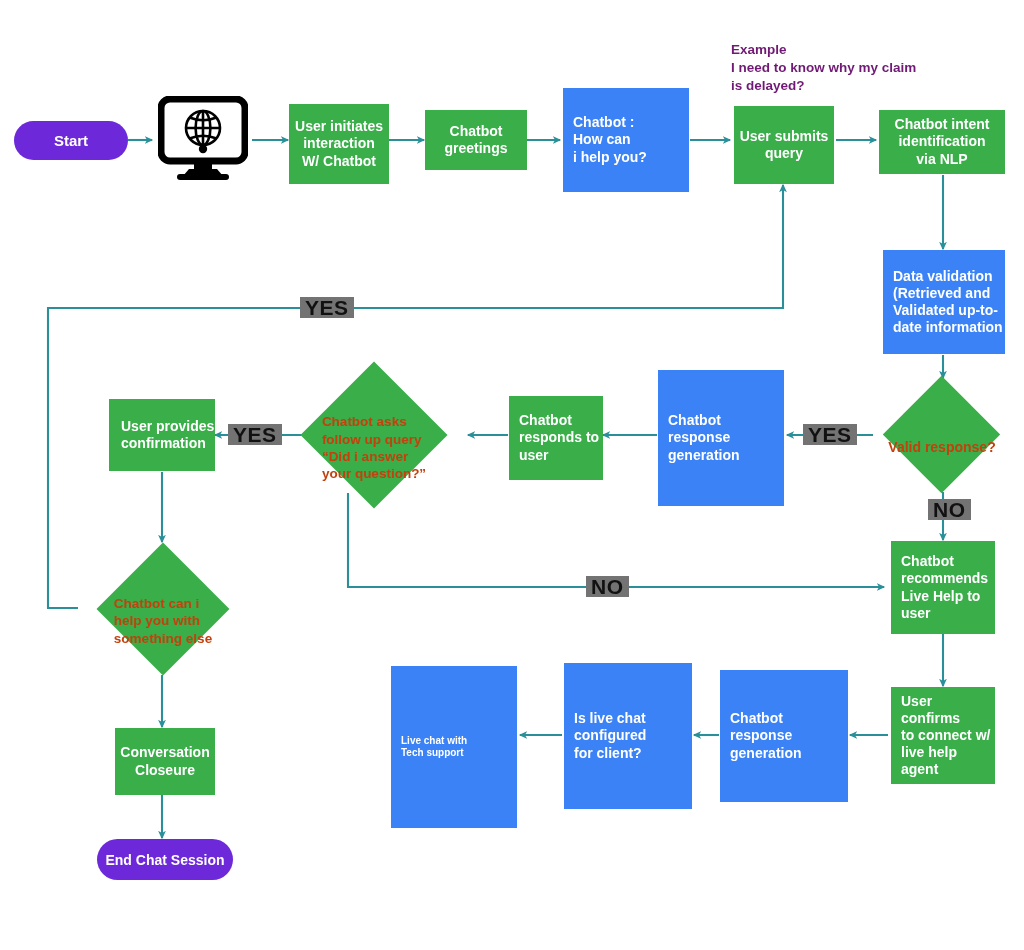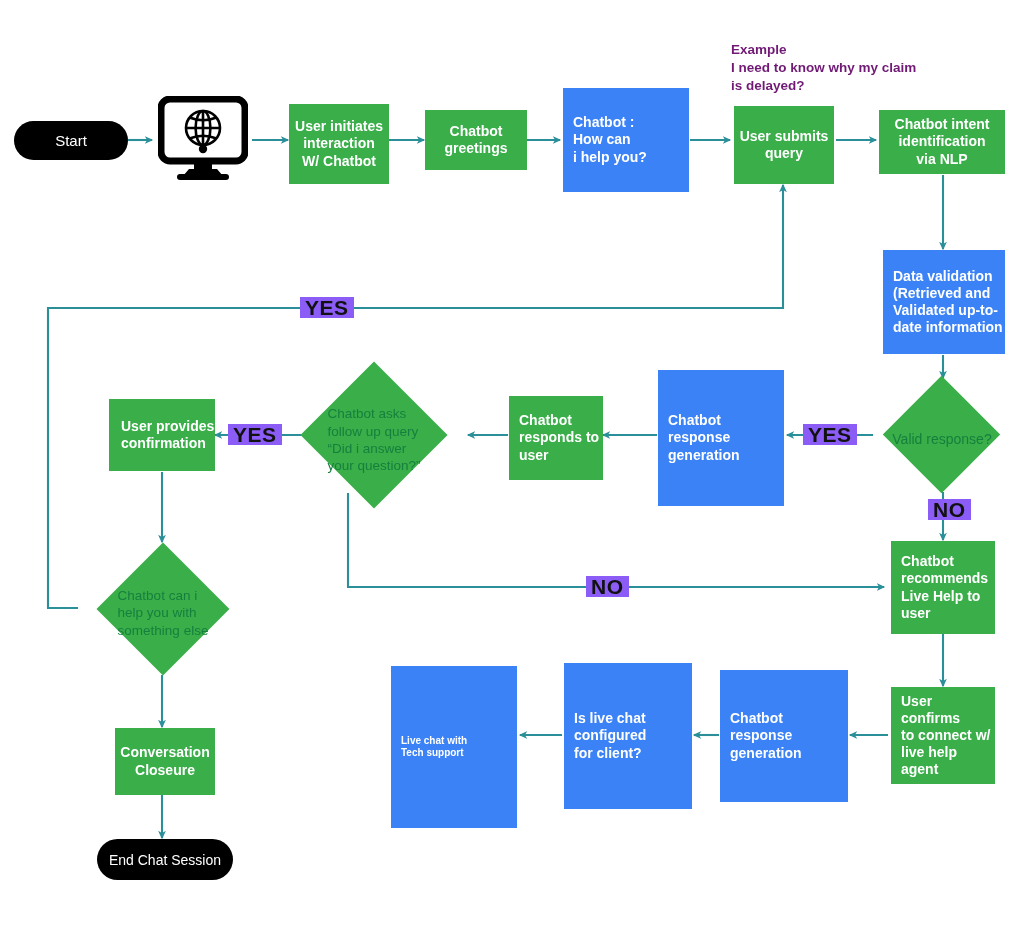--- a/index.html
+++ b/index.html
@@ -35,61 +35,61 @@
   .rect-green { background: #3aae49; }
   .rect-teal  { background: #3b82f6; }
   .node.left-align {
     justify-content: flex-start;
     text-align: left;
     padding-left: 10px;
   }
   .terminator {
     position: absolute;
     box-sizing: border-box;
-    background: #000000;
+    background: #6d28d9;
     border-radius: 999px;
     display: flex;
     align-items: center;
     justify-content: center;
     color: #fff;
-    font-weight: normal;
+    font-weight: bold;
     text-align: center;
   }
   .diamond-wrap {
     position: absolute;
   }
   .diamond-shape {
     position: absolute;
     left: 0; top: 0;
     width: 100%;
     height: 100%;
     background: #3aae49;
     transform: rotate(45deg);
   }
   .diamond-label {
     position: absolute;
-    left: 0; top: 4px;
+    left: 0; top: 12px;
     width: 100%;
     height: 100%;
     display: flex;
     align-items: center;
     justify-content: center;
-    color: #15803d;
-    font-weight: normal;
+    color: #c2410c;
+    font-weight: bold;
     line-height: 1.2;
     white-space: pre-line;
     text-align: left;
   }
   .edge-label {
     position: absolute;
     color: #111111;
     font-weight: bold;
     font-size: 21px;
     letter-spacing: 0.5px;
-    background: #8b5cf6;
+    background: #737373;
     padding: 0 5px;
     line-height: 1;
   }
   .note {
     position: absolute;
     color: #701a75;
     font-weight: bold;
     font-size: 13.5px;
     line-height: 1.35;
     white-space: pre-line;

